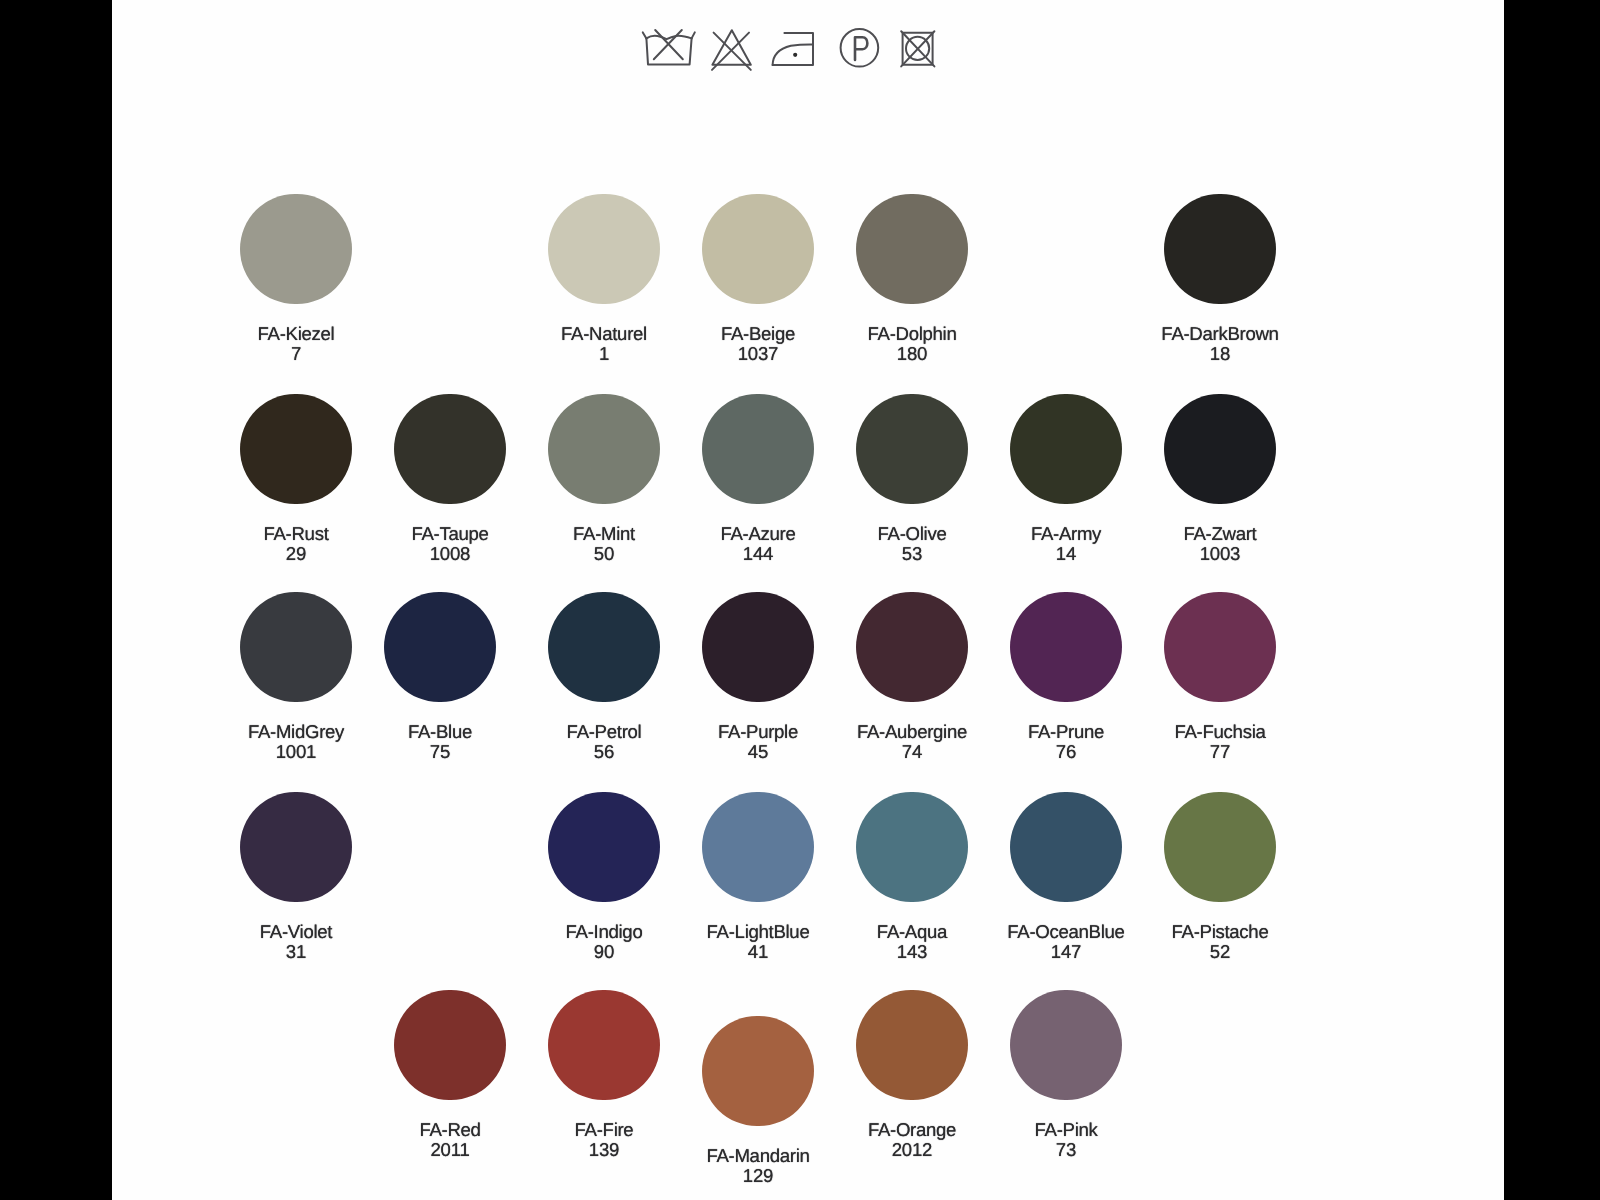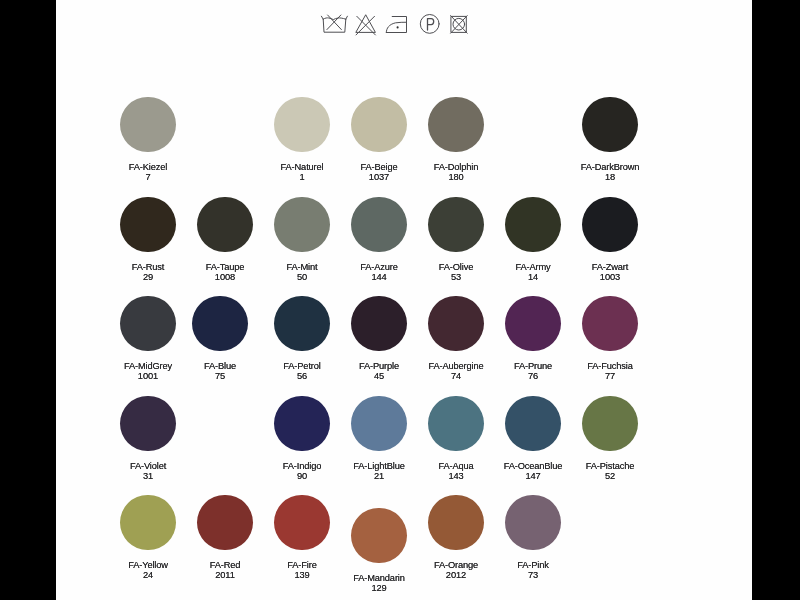--- a/index.html
+++ b/index.html
@@ -196,44 +196,39 @@
           <div class="cd">31</div>
         </div>
         <div class="cell" style="left:191.7px;top:395.8px">
           <div class="disc" style="background-color: rgb(36, 36, 86);"></div>
           <div class="nm">FA-Indigo</div>
           <div class="cd">90</div>
         </div>
         <div class="cell" style="left:268.65px;top:395.8px">
           <div class="disc" style="background-color: rgb(94, 122, 154);"></div>
           <div class="nm">FA-LightBlue</div>
-          <div class="cd">21</div>
+          <div class="cd">41</div>
         </div>
         <div class="cell" style="left:345.6px;top:395.8px">
           <div class="disc" style="background-color: rgb(76, 115, 129);"></div>
           <div class="nm">FA-Aqua</div>
           <div class="cd">143</div>
         </div>
         <div class="cell" style="left:422.55px;top:395.8px">
           <div class="disc" style="background-color: rgb(52, 81, 103);"></div>
           <div class="nm">FA-OceanBlue</div>
           <div class="cd">147</div>
         </div>
         <div class="cell" style="left:499.5px;top:395.8px">
           <div class="disc" style="background-color: rgb(103, 118, 70);"></div>
           <div class="nm">FA-Pistache</div>
           <div class="cd">52</div>
         </div>
       </div>
       <div class="swatch-row">
-        <div class="cell" style="left:37.8px;top:495.4px">
-          <div class="disc" style="background-color: rgb(159, 160, 83);"></div>
-          <div class="nm">FA-Yellow</div>
-          <div class="cd">24</div>
-        </div>
         <div class="cell" style="left:114.75px;top:495.4px">
           <div class="disc" style="background-color: rgb(125, 48, 43);"></div>
           <div class="nm">FA-Red</div>
           <div class="cd">2011</div>
         </div>
         <div class="cell" style="left:191.7px;top:495.4px">
           <div class="disc" style="background-color: rgb(154, 56, 49);"></div>
           <div class="nm">FA-Fire</div>
           <div class="cd">139</div>
         </div>

